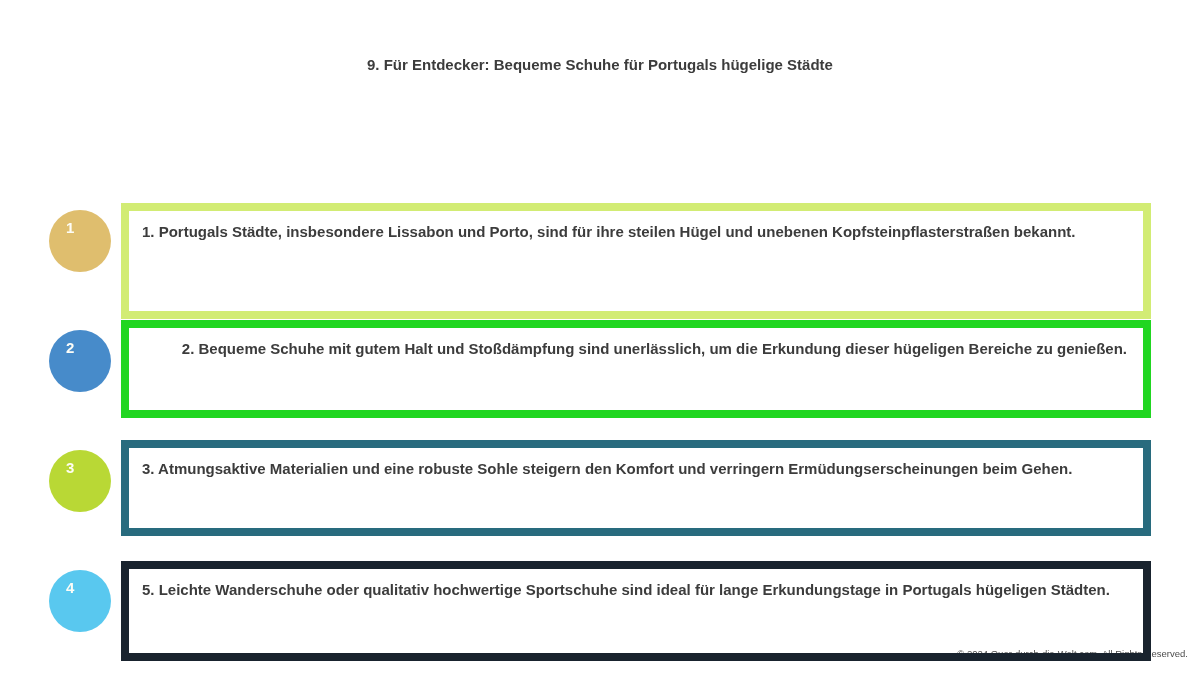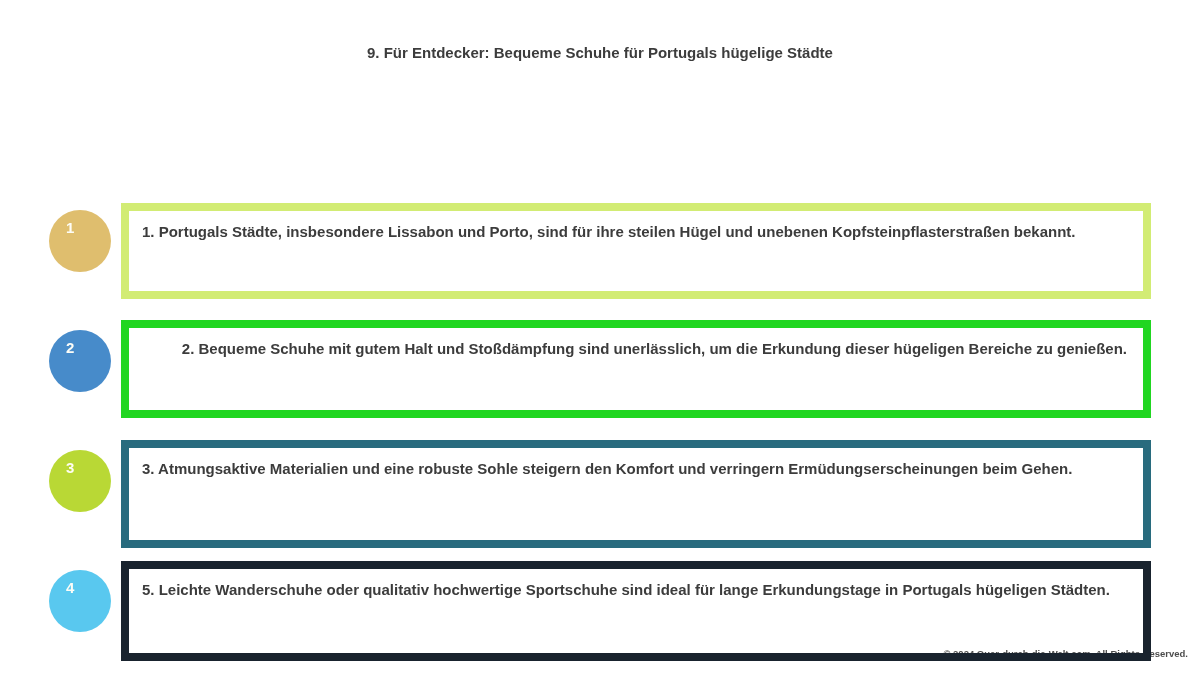--- a/index.html
+++ b/index.html
@@ -4,21 +4,21 @@
 <style>
   html, body { margin: 0; padding: 0; }
   body {
     width: 1200px; height: 680px;
     position: relative;
     background: #ffffff;
     font-family: "Liberation Sans", sans-serif;
     overflow: hidden;
   }
   .title {
-    position: absolute; top: 44px; left: 0; width: 100%;
+    position: absolute; top: 56px; left: 0; width: 100%;
     text-align: center;
     font-size: 15px; font-weight: bold; color: #3c3c3c;
   }
   .badge {
     position: absolute; left: 49px;
     width: 62px; height: 62px;
     border-radius: 50%;
     z-index: 2;
   }
   .badge .num {
@@ -36,46 +36,45 @@
     margin: 0;
     padding: 11px 16px 11px 13px;
     font-size: 15px; font-weight: bold;
     line-height: 20px; color: #3c3c3c;
   }
   .copyright {
     position: absolute; top: 648px; right: 12px;
     font-size: 9.5px; color: #4c4c4c;
     z-index: 1; 
     white-space: nowrap;
-    font-weight: bold;
   }
 </style>
 </head>
 <body>
 
 <div class="title">9. Für Entdecker: Bequeme Schuhe für Portugals hügelige Städte</div>
 
 <div class="badge" style="top: 210px; background-color: rgb(223, 190, 110);">
   <span class="num">1</span>
 </div>
-<div class="box" style="top: 203px; height: 96px; border-color: rgb(210, 236, 116);">
+<div class="box" style="top: 203px; height: 116px; border-color: rgb(210, 236, 116);">
   <p class="text">1. Portugals Städte, insbesondere Lissabon und Porto, sind für ihre steilen Hügel und unebenen Kopfsteinpflasterstraßen bekannt.</p>
 </div>
 
 <div class="badge" style="top: 330px; background-color: rgb(71, 139, 202);">
   <span class="num">2</span>
 </div>
 <div class="box" style="top: 320px; height: 98px; border-color: rgb(33, 214, 33); text-align: right;">
   <p class="text">2. Bequeme Schuhe mit gutem Halt und Stoßdämpfung sind unerlässlich, um die Erkundung dieser hügeligen Bereiche zu genießen.</p>
 </div>
 
 <div class="badge" style="top: 450px; background-color: rgb(185, 216, 53);">
   <span class="num">3</span>
 </div>
-<div class="box" style="top: 440px; height: 108px; border-color: rgb(40, 107, 126);">
+<div class="box" style="top: 440px; height: 96px; border-color: rgb(40, 107, 126);">
   <p class="text">3. Atmungsaktive Materialien und eine robuste Sohle steigern den Komfort und verringern Ermüdungserscheinungen beim Gehen.</p>
 </div>
 
 <div class="badge" style="top: 570px; background-color: rgb(89, 200, 239);">
   <span class="num">4</span>
 </div>
 <div class="box" style="top: 561px; height: 100px; border-color: rgb(25, 35, 46);">
   <p class="text">5. Leichte Wanderschuhe oder qualitativ hochwertige Sportschuhe sind ideal für lange Erkundungstage in Portugals hügeligen Städten.</p>
 </div>
 

